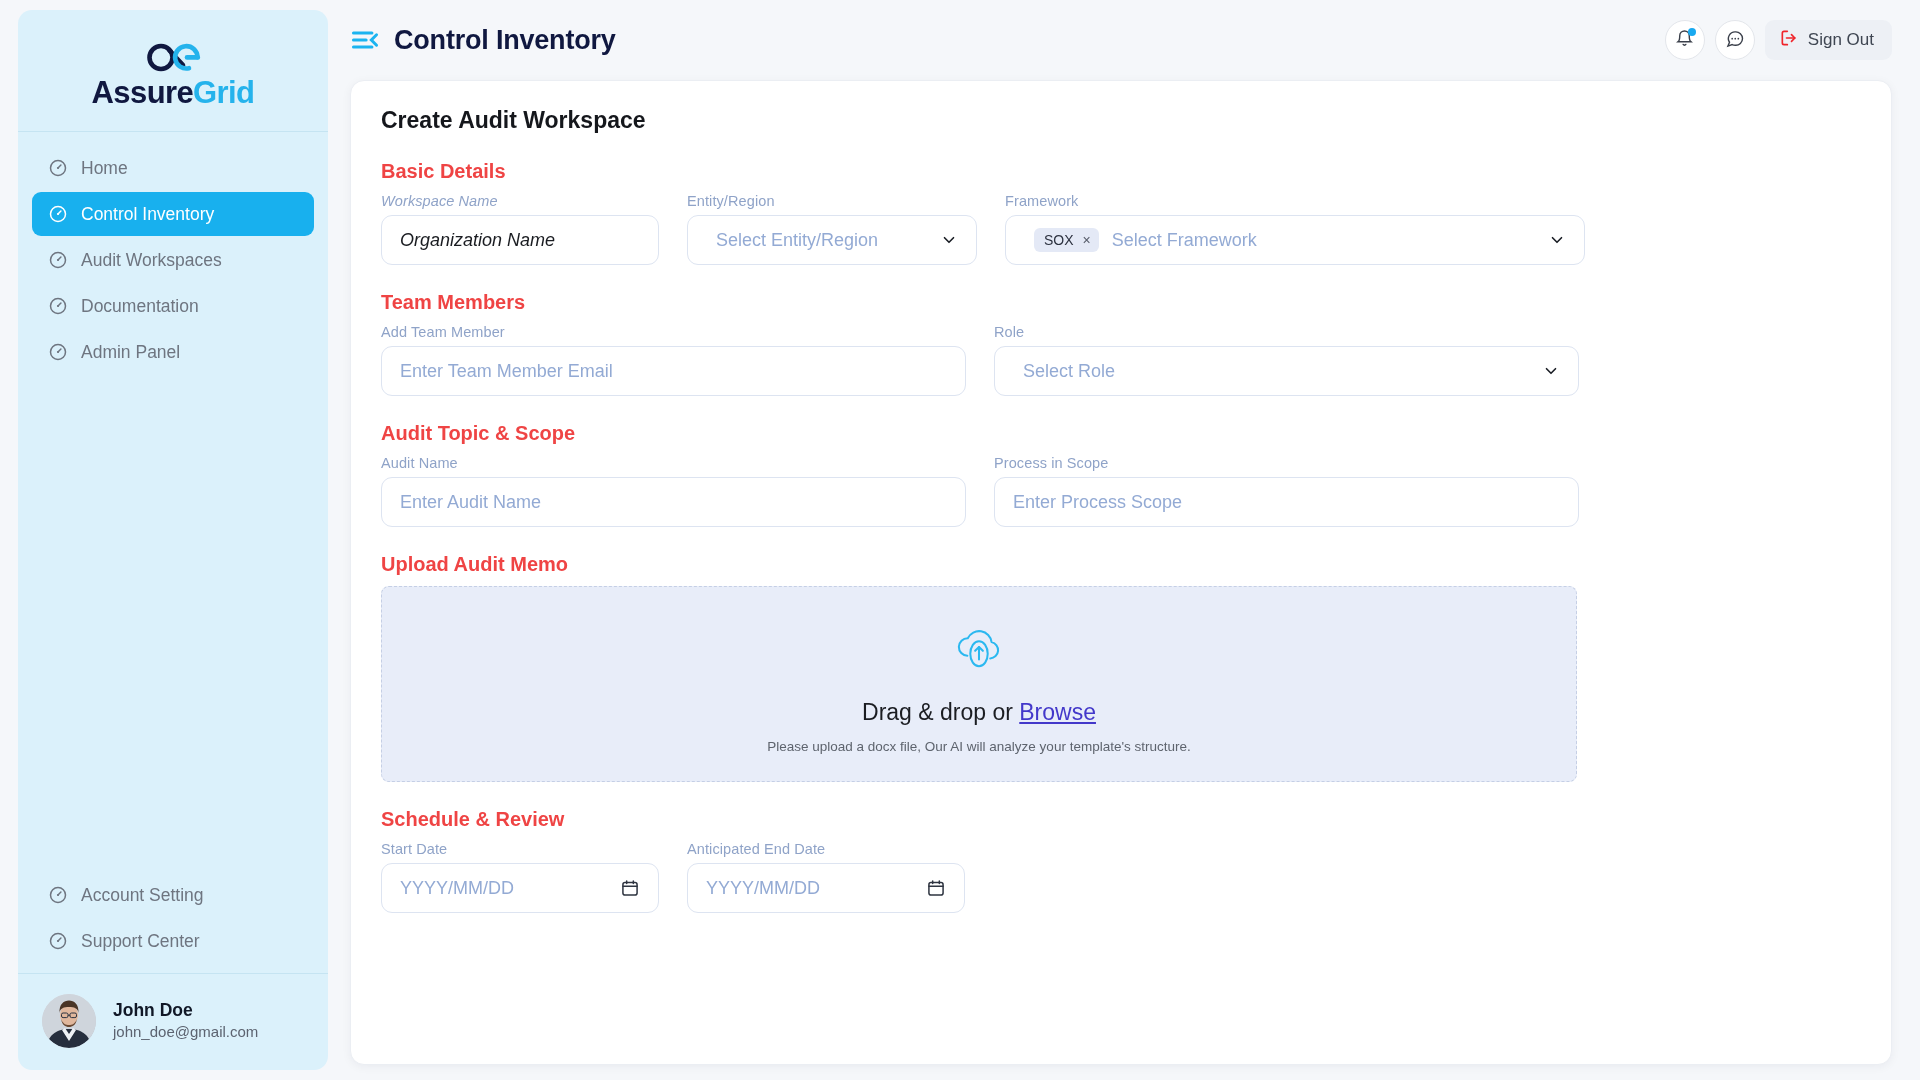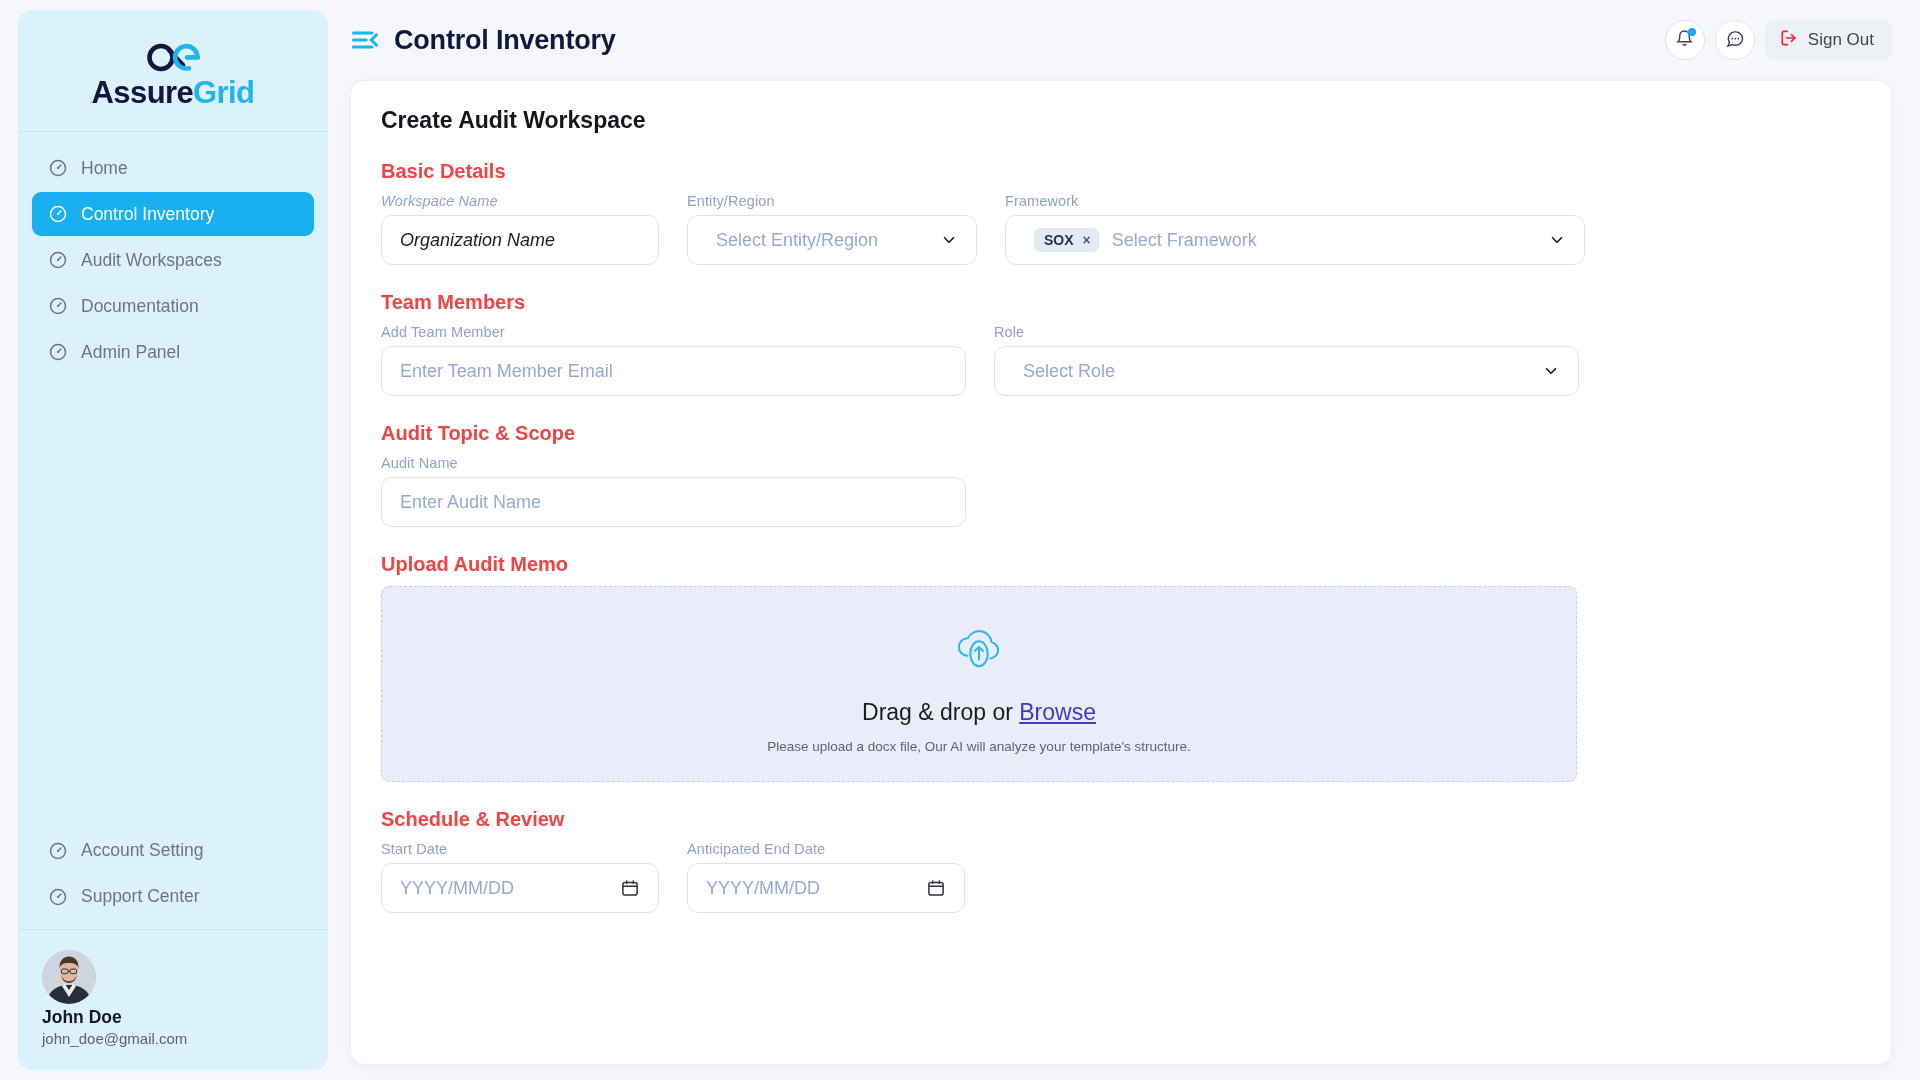--- a/index.html
+++ b/index.html
@@ -40,23 +40,22 @@
     height: 44px; padding: 0 16px; margin-bottom: 2px;
     border-radius: 9px; cursor: pointer;
     color: #6E7580; font-size: 17.5px;
   }
   .nav-item.active { background: #18B0EE; color: #fff; }
   .nav-item .ico { width: 20px; height: 20px; display: block; }
 
   .nav-bottom { padding: 0 14px 0 14px; }
   .profile-divider { border-top: 1px solid #C5E4F2; margin: 8px 0 0 0; }
   .profile {
-    display: flex; gap: 3px;
+    display: flex; align-items: center; gap: 17px;
     padding: 20px 10px 22px 24px;
-    flex-direction: column;
   }
   .avatar {
     width: 54px; height: 54px; border-radius: 50%;
     overflow: hidden; flex: 0 0 54px;
     background: linear-gradient(160deg,#d9dde3,#b9bfc8);
     position: relative;
   }
   .avatar svg { display: block; }
   .pname { font-size: 17.5px; font-weight: 700; color: #111827; line-height: 1.25; }
   .pmail { font-size: 15px; color: #5C6370; line-height: 1.3; }
@@ -124,21 +123,21 @@
   .ctl.sel { cursor: pointer; padding-left: 28px; }
   .ph { color: #93AAD4; }
   .val { color: #1A1C21; }
   .chev {
     margin-left: auto; width: 18px; height: 18px; display:block;
   }
   .chip {
     display: inline-flex; align-items: center; gap: 9px;
     background: #E4E9F6; border-radius: 6px;
     padding: 4px 8px 4px 10px; margin-right: 13px;
-    font-size: 14px; color: #2D3240; font-weight: bold;
+    font-size: 14px; color: #2D3240;
   }
   .chip .x { font-size: 14px; color: #555B68; cursor: pointer; line-height: 1; }
 
   
   .w-ws   { width: 278px; font-style: italic; }
   .w-ent  { width: 290px; }
   .w-fw   { width: 580px; }
   .w-half { width: 585px; }
   .w-date { width: 278px; }
 
@@ -394,20 +393,26 @@
       </div>
 
       <h3 class="sec-title">Audit Topic &amp; Scope</h3>
       <div class="row">
         <div class="fg w-half">
           <span class="lbl">Audit Name</span>
           <div class="ctl">
             <span class="ph">Enter Audit Name</span>
           </div>
         </div>
+        <div class="fg w-half">
+          <span class="lbl">Process in Scope</span>
+          <div class="ctl">
+            <span class="ph">Enter Process Scope</span>
+          </div>
+        </div>
       </div>
 
       <h3 class="sec-title">Upload Audit Memo</h3>
       <div class="dropzone">
         <span>
           <svg width="62" height="62" viewBox="0 0 64 64" fill="none" stroke="#2BB8F0" stroke-width="2.1" stroke-linecap="round" stroke-linejoin="round">
             <path d="M20 42a9 9 0 0 1 .4-18 13 13 0 0 1 24.6 4 8.5 8.5 0 0 1-1.4 16.8"></path>
             <ellipse cx="32" cy="40" rx="9" ry="13"></ellipse>
             <path d="M32 46V33"></path>
               <path d="M28 37l4-4 4 4"></path>

